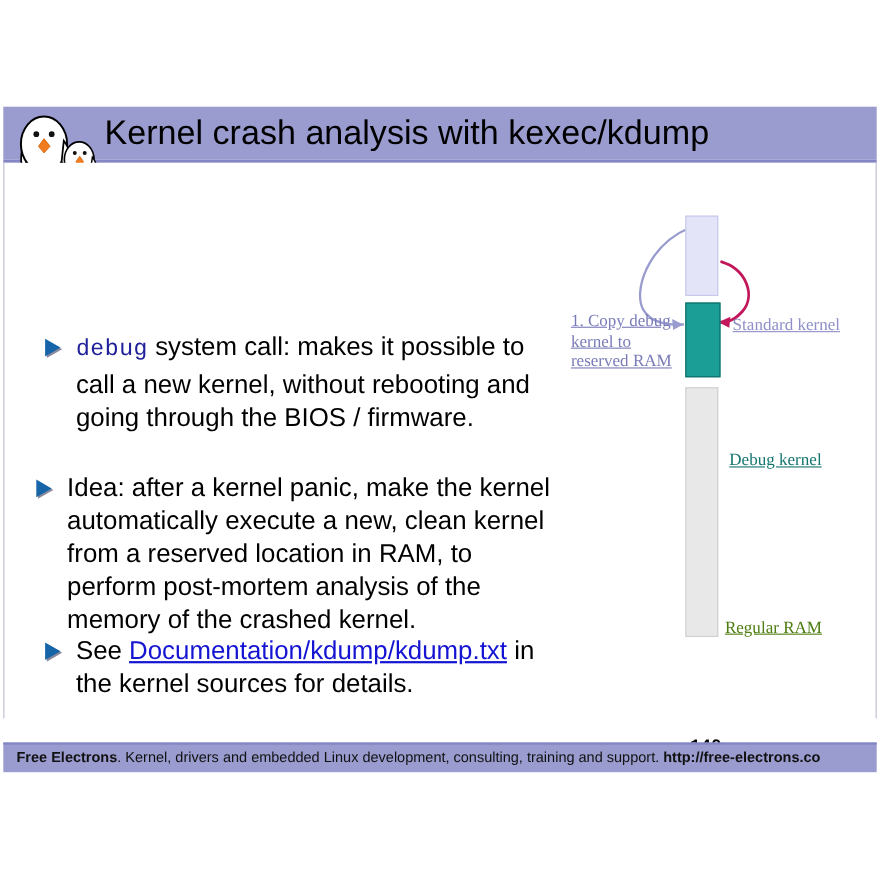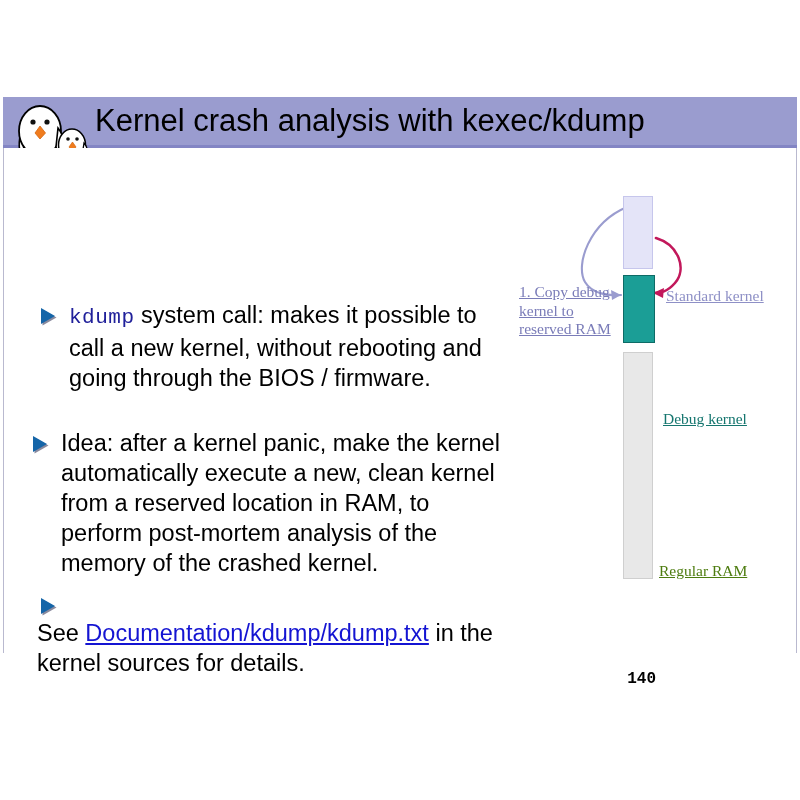--- a/index.html
+++ b/index.html
@@ -103,21 +103,21 @@
     font-size: 21px;
     letter-spacing: 0.5px;
   }
   .doclink {
     color: #1414d2;
     text-decoration: underline;
   }
 
   #bullet1 { left: 34px; top: 203px; width: 470px; }
   #bullet2 { left: 26px; top: 331px; width: 480px; }
-  #bullet3 { left: 34px; top: 493px; width: 470px; flex-direction: column; }
+  #bullet3 { left: 34px; top: 479px; width: 470px; }
 
   
   #diagram {
     position: absolute;
     left: 498px;
     top: 80px;
     width: 296px;
     height: 480px;
   }
   .memblock {
@@ -244,21 +244,21 @@
   </svg>
 
   <div id="body-area"></div>
 
   <div class="bullet-row" id="bullet1">
     <svg class="tri" viewBox="0 0 22 22">
       <polygon points="4,2 4,18 18,10" fill="#8a8a9e" transform="translate(1.5,1.5)"></polygon>
       <polygon points="4,2 4,18 18,10" fill="#1565a8"></polygon>
     </svg>
     <div class="btext">
-      <span class="mono-kexec">kdump</span><span> system call: makes it possible to call a new kernel, without rebooting and going through the BIOS / firmware.</span>
+      <span class="mono-kexec">debug</span><span> system call: makes it possible to call a new kernel, without rebooting and going through the BIOS / firmware.</span>
     </div>
   </div>
 
   <div class="bullet-row" id="bullet2">
     <svg class="tri" viewBox="0 0 22 22">
       <polygon points="4,2 4,18 18,10" fill="#8a8a9e" transform="translate(1.5,1.5)"></polygon>
       <polygon points="4,2 4,18 18,10" fill="#1565a8"></polygon>
     </svg>
     <div class="btext">Idea: after a kernel panic, make the kernel automatically execute a new, clean kernel from a reserved location in RAM, to perform post-mortem analysis of the memory of the crashed kernel.</div>
   </div>
@@ -288,14 +288,17 @@
 
     <div class="dlabel" id="label-step1">1. Copy debug kernel to reserved RAM</div>
 
     <div class="dlabel" id="label-standard">Standard kernel</div>
     <div class="dlabel" id="label-debug">Debug kernel</div>
     <div class="dlabel" id="label-regular">Regular RAM</div>
   </div>
 
   <div id="page-number">140</div>
 
+  <div id="footer">
+    <div id="footer-text"><span class="b">Free Electrons</span><span>. Kernel, drivers and embedded Linux development, consulting, training and support. </span><span class="b">http://free-electrons.co</span></div>
+  </div>
 
 </div>
 
 </body></html>

